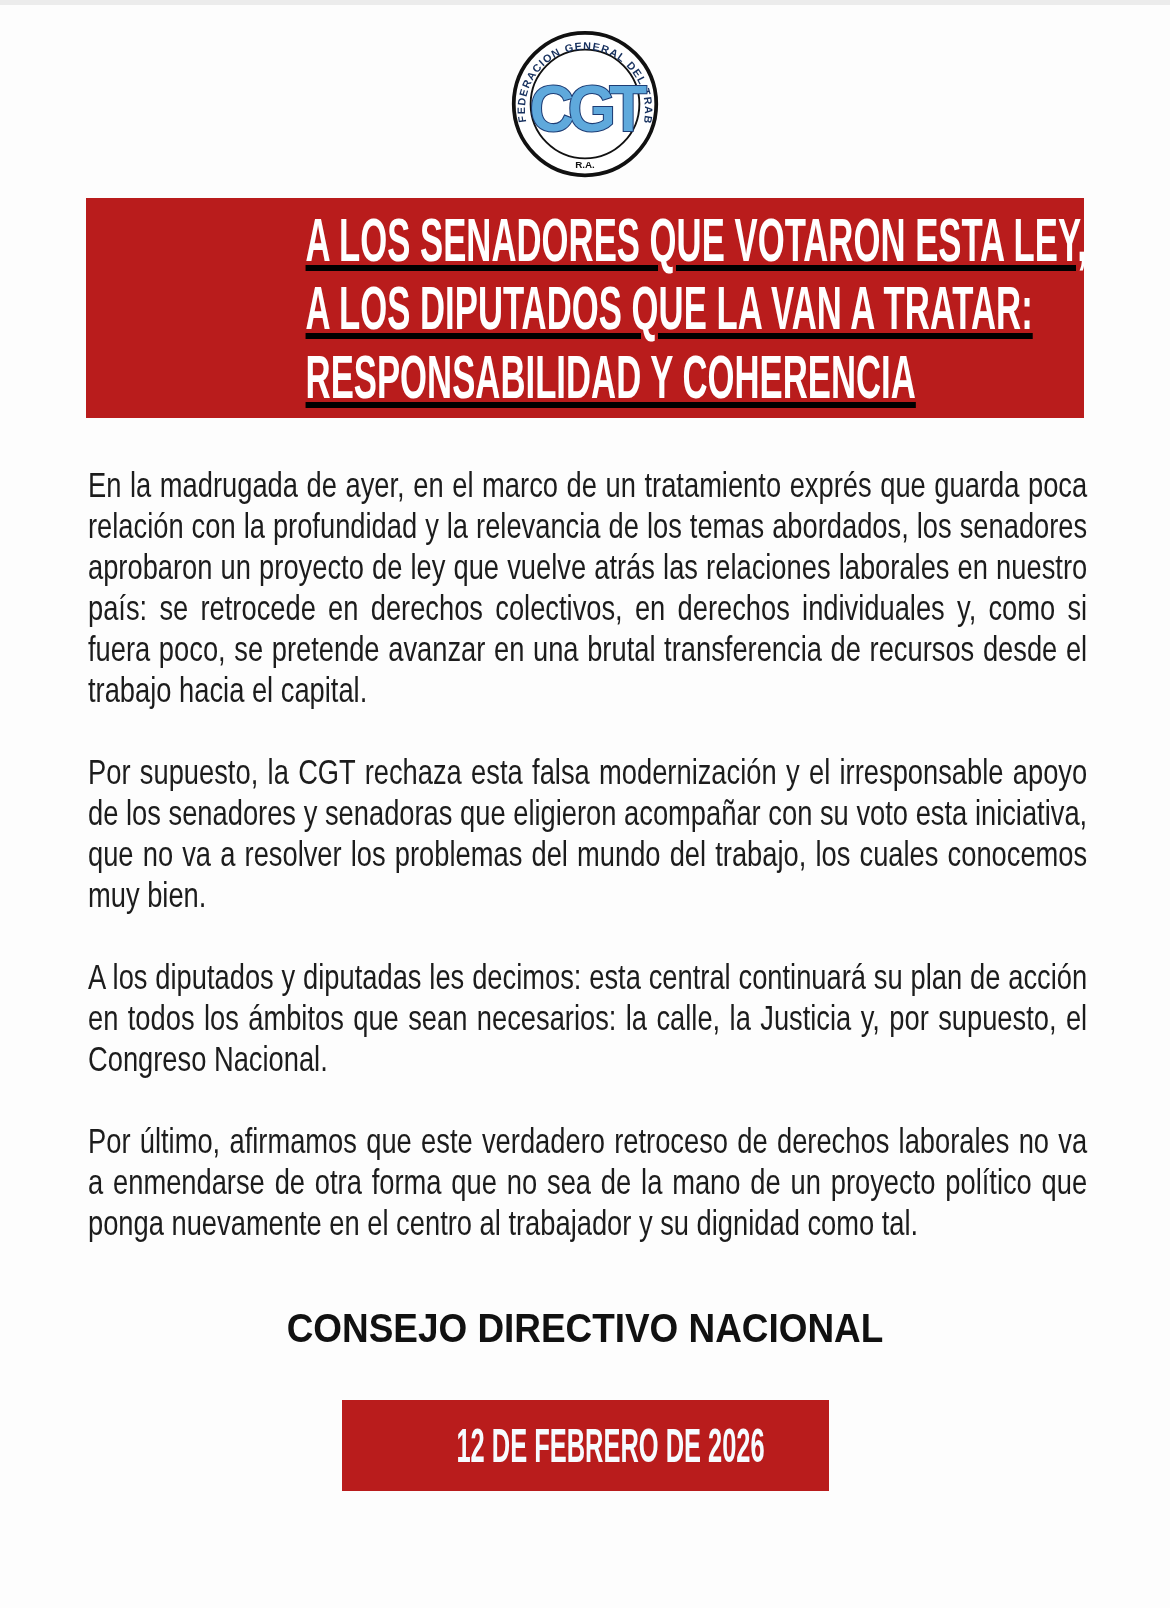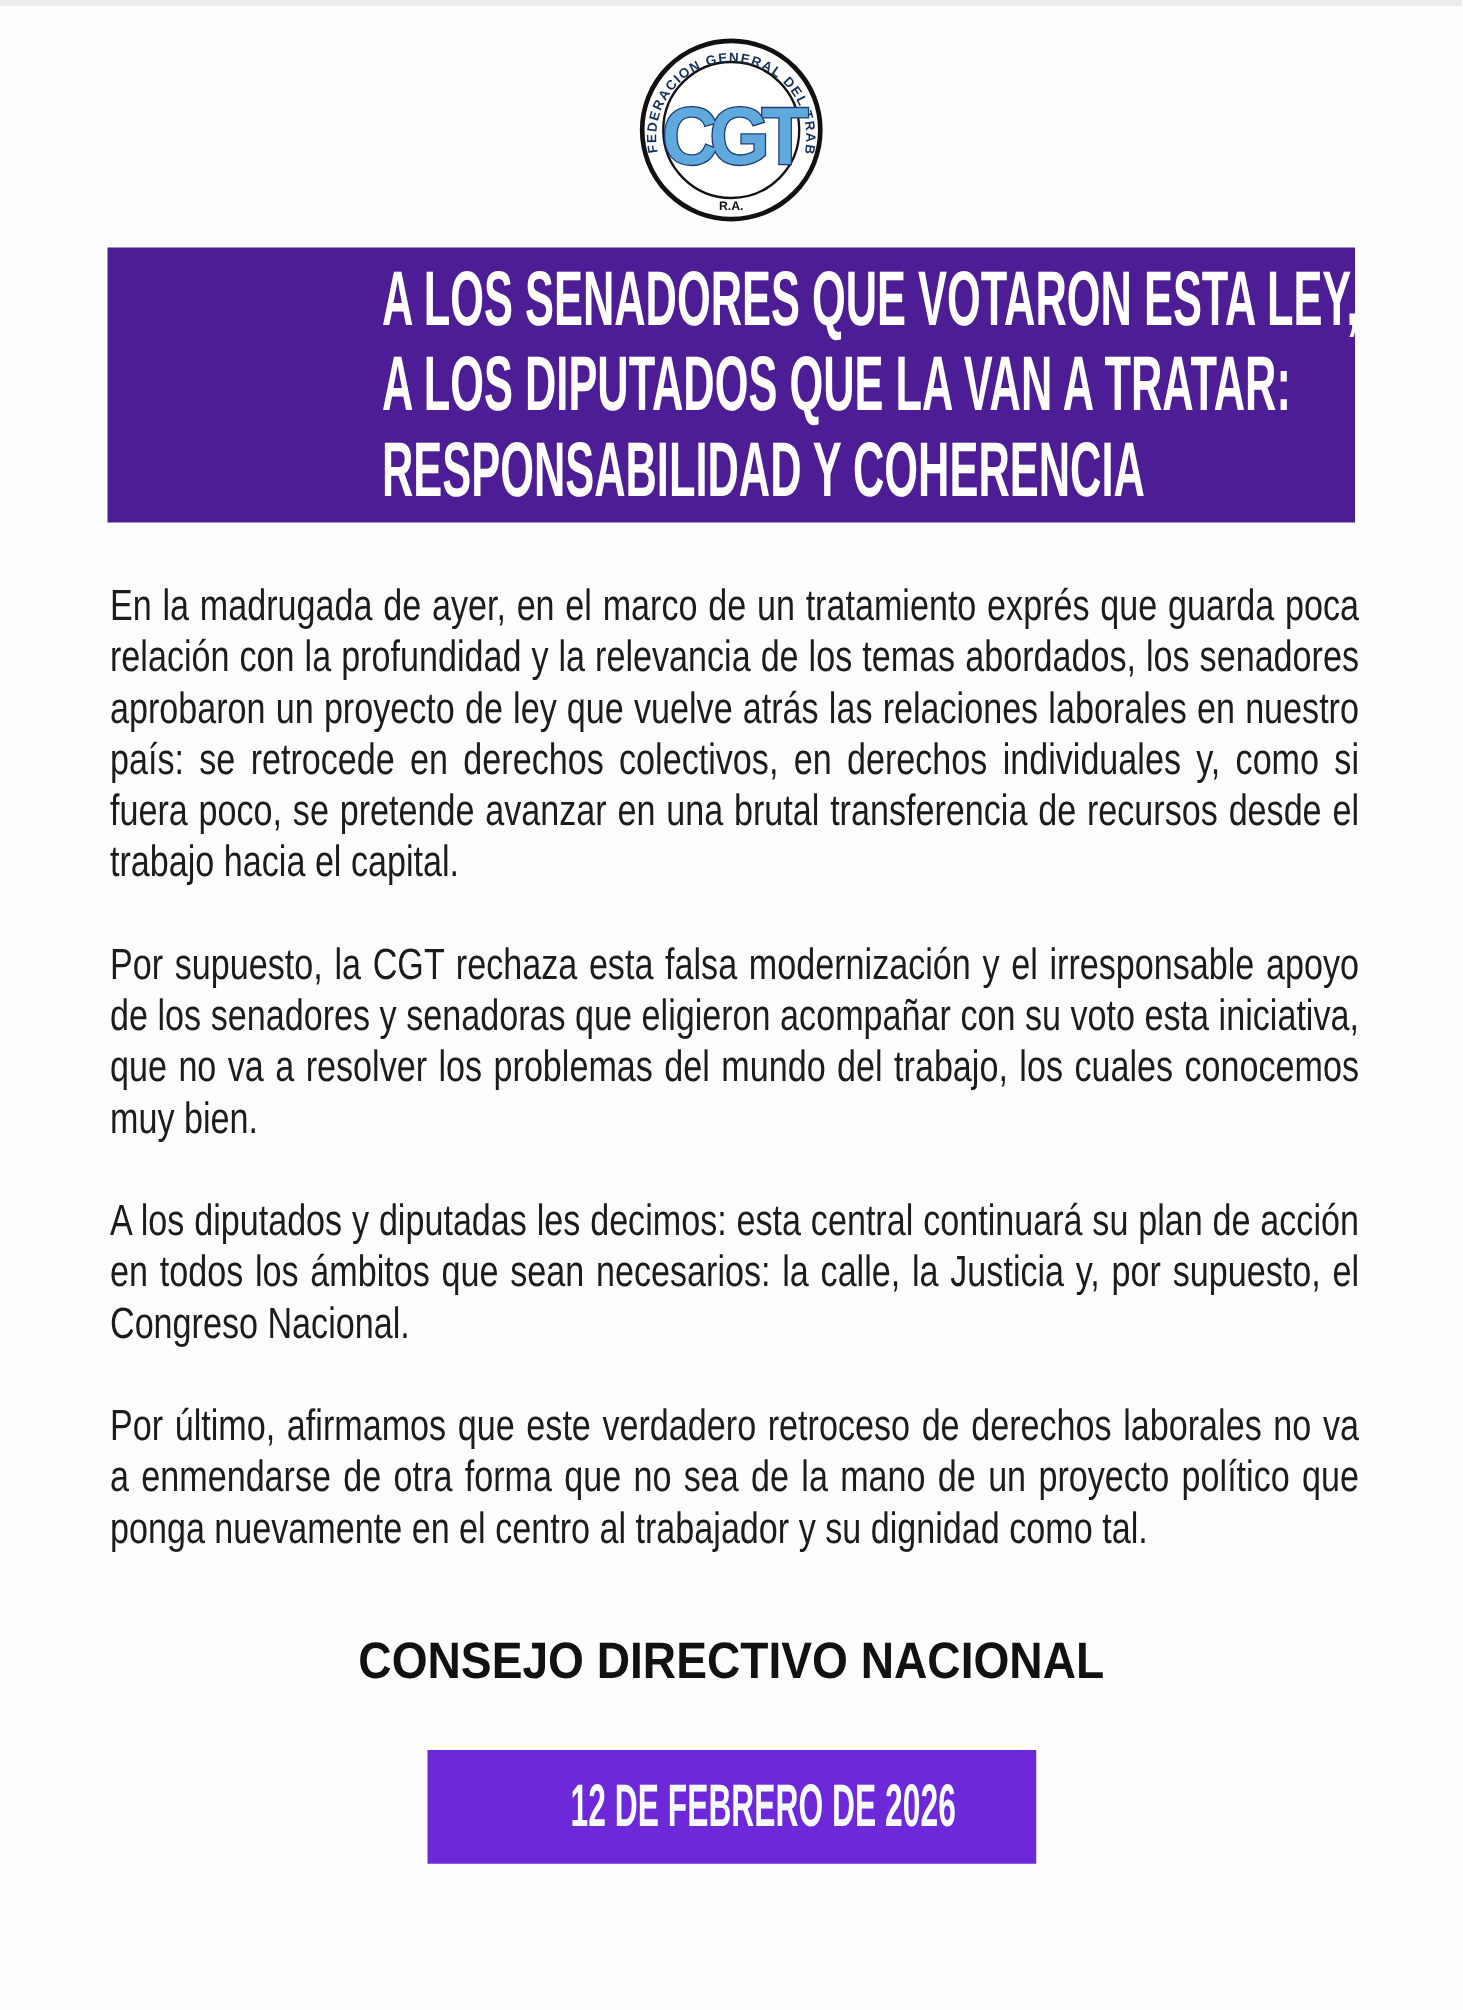--- a/index.html
+++ b/index.html
@@ -71,32 +71,32 @@
         <path id="arcTop" d="M 18,102 A 64,64 0 1 1 142,102" fill="none"></path>
       </defs>
       <text font-size="11.5" font-weight="bold" fill="#16305e" letter-spacing="1.2" font-family="Liberation Sans, sans-serif">
         <textPath href="#arcTop" startOffset="50%" text-anchor="middle">CONFEDERACION GENERAL DEL TRABAJO</textPath>
       </text>
       <text x="80" y="107" text-anchor="middle" font-size="66" font-weight="bold" font-family="Liberation Sans, sans-serif" fill="#5fa9dc" stroke="#1d3c74" stroke-width="2.2" paint-order="stroke" letter-spacing="-7" transform="scale(1,1.05) translate(0,-3)">CGT</text>
       <text x="80" y="148" text-anchor="middle" font-size="10.5" font-weight="bold" fill="#111111" font-family="Liberation Sans, sans-serif">R.A.</text>
     </svg>
   </div>
 
-  <div class="banner" style="background: #4c1d95;">
+  <div class="banner" style="background: #b91c1c; text-decoration: underline;">
     <div class="banner-line">A LOS SENADORES QUE VOTARON ESTA LEY,</div>
     <div class="banner-line">A LOS DIPUTADOS QUE LA VAN A TRATAR:</div>
     <div class="banner-line">RESPONSABILIDAD Y COHERENCIA</div>
   </div>
 
   <div class="body-text">
     <p>En la madrugada de ayer, en el marco de un tratamiento exprés que guarda poca relación con la profundidad y la relevancia de los temas abordados, los senadores aprobaron un proyecto de ley que vuelve atrás las relaciones laborales en nuestro país: se retrocede en derechos colectivos, en derechos individuales y, como si fuera poco, se pretende avanzar en una brutal transferencia de recursos desde el trabajo hacia el capital.</p>
     <p>Por supuesto, la CGT rechaza esta falsa modernización y el irresponsable apoyo de los senadores y senadoras que eligieron acompañar con su voto esta iniciativa, que no va a resolver los problemas del mundo del trabajo, los cuales conocemos muy bien.</p>
     <p>A los diputados y diputadas les decimos: esta central continuará su plan de acción en todos los ámbitos que sean necesarios: la calle, la Justicia y, por supuesto, el Congreso Nacional.</p>
     <p>Por último, afirmamos que este verdadero retroceso de derechos laborales no va a enmendarse de otra forma que no sea de la mano de un proyecto político que ponga nuevamente en el centro al trabajador y su dignidad como tal.</p>
   </div>
 
   <div class="signature">CONSEJO DIRECTIVO NACIONAL</div>
 
-  <div class="date-banner" style="background: #6d28d9;">
+  <div class="date-banner" style="background: #b91c1c;">
     <div class="date-text">12 DE FEBRERO DE 2026</div>
   </div>
 
 </div>
 
 </body></html>

